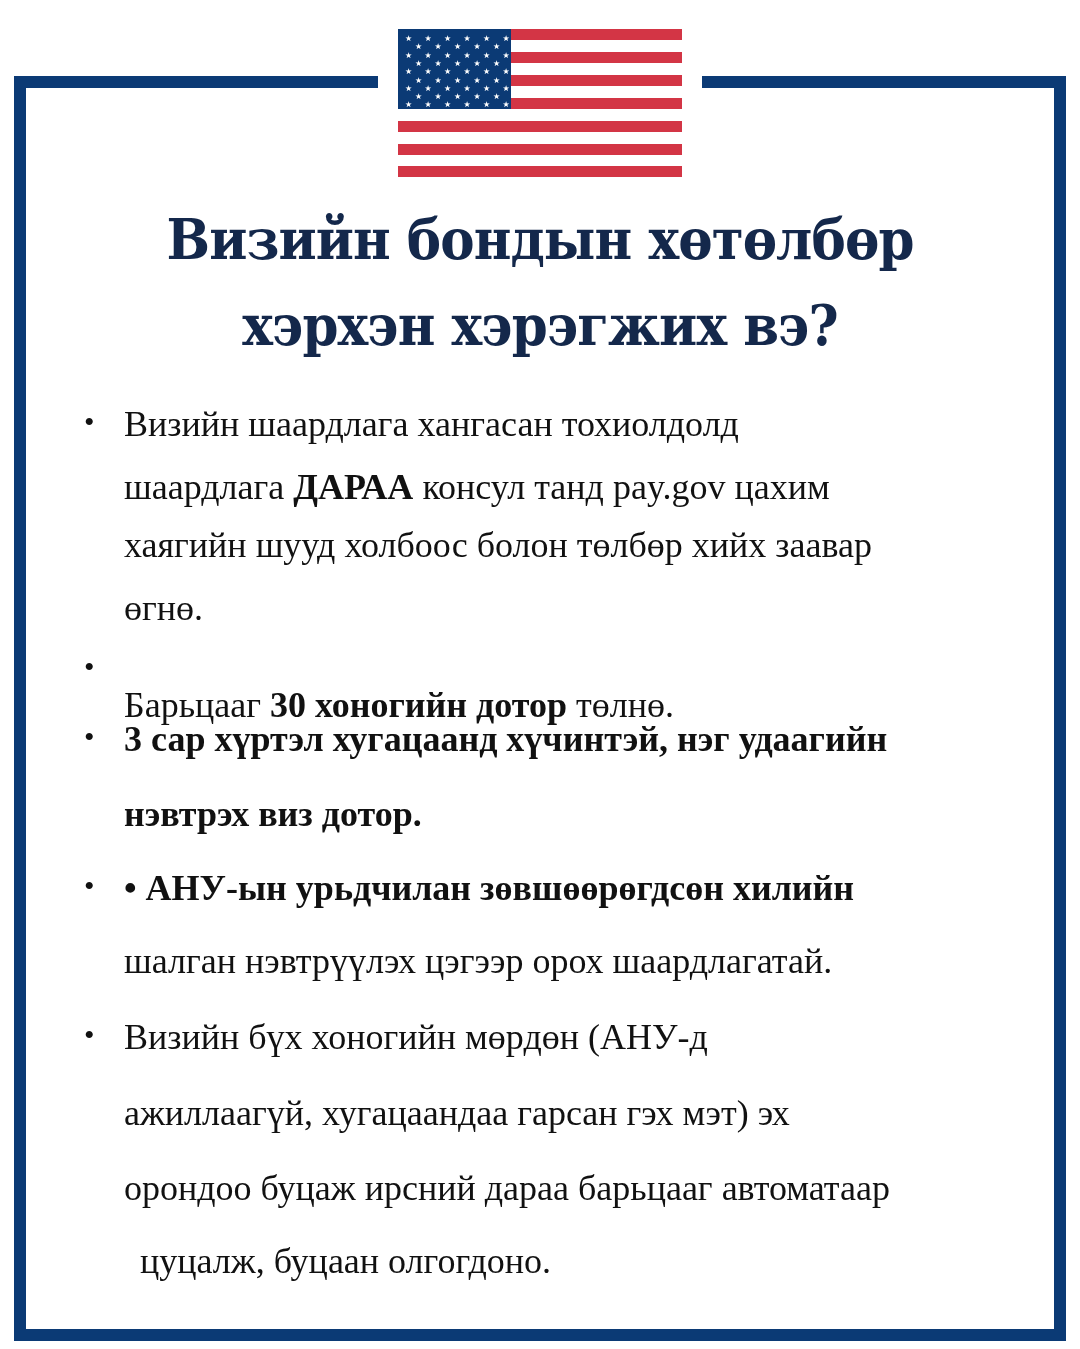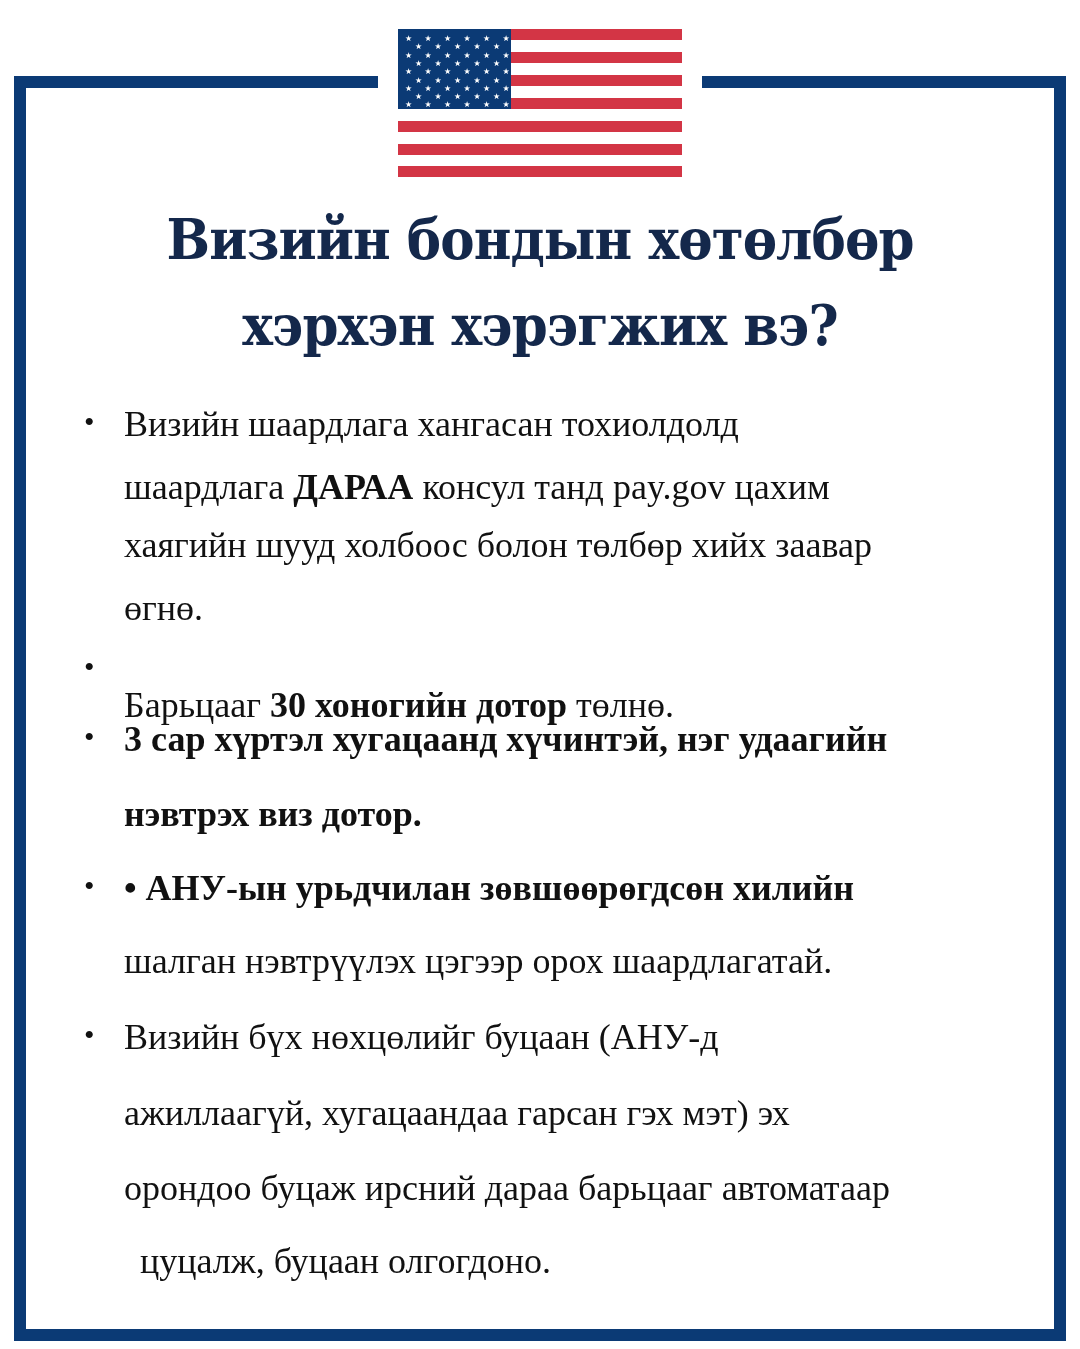--- a/index.html
+++ b/index.html
@@ -110,18 +110,18 @@
       <div class="line" style="top: 318px;"><b>3 сар хүртэл хугацаанд хүчинтэй, нэг удаагийн</b></div>
       <div class="line" style="top: 393px;"><b>нэвтрэх виз дотор.</b></div>
     </div>
     <div class="item">
       <span class="bullet" style="top: 469px;">•</span>
       <div class="line" style="top: 467px; font-weight: bold;"><span>• АНУ-ын урьдчилан зөвшөөрөгдсөн хилийн</span></div>
       <div class="line" style="top: 540px; text-align: right;"><span>шалган нэвтрүүлэх цэгээр орох шаардлагатай.</span></div>
     </div>
     <div class="item">
       <span class="bullet" style="top: 618px;">•</span>
-      <div class="line" style="top: 616px;"><span>Визийн бүх нөхцөлийг буцаан (АНУ-д</span></div>
+      <div class="line" style="top: 616px;"><span>Визийн бүх хоногийн мөрдөн (АНУ-д</span></div>
       <div class="line" style="top: 692px;"><span>ажиллаагүй, хугацаандаа гарсан гэх мэт) эх</span></div>
       <div class="line" style="top: 767px;"><span>орондоо буцаж ирсний дараа барьцааг автоматаар</span></div>
       <div class="line" style="top: 840px; margin-left: 16px;"><span>цуцалж, буцаан олгогдоно.</span></div>
     </div>
   </div>
 
 </body></html>

